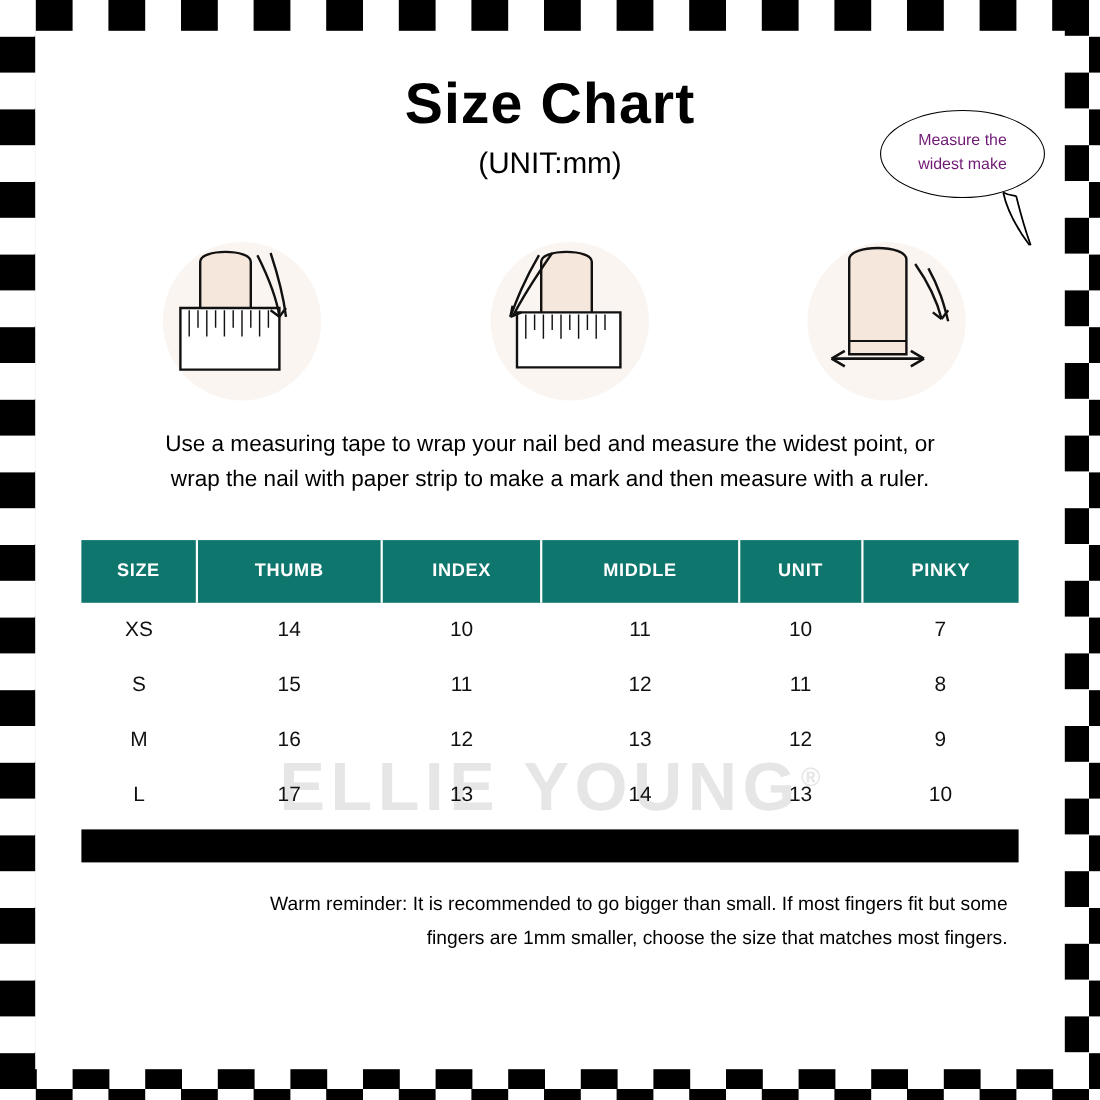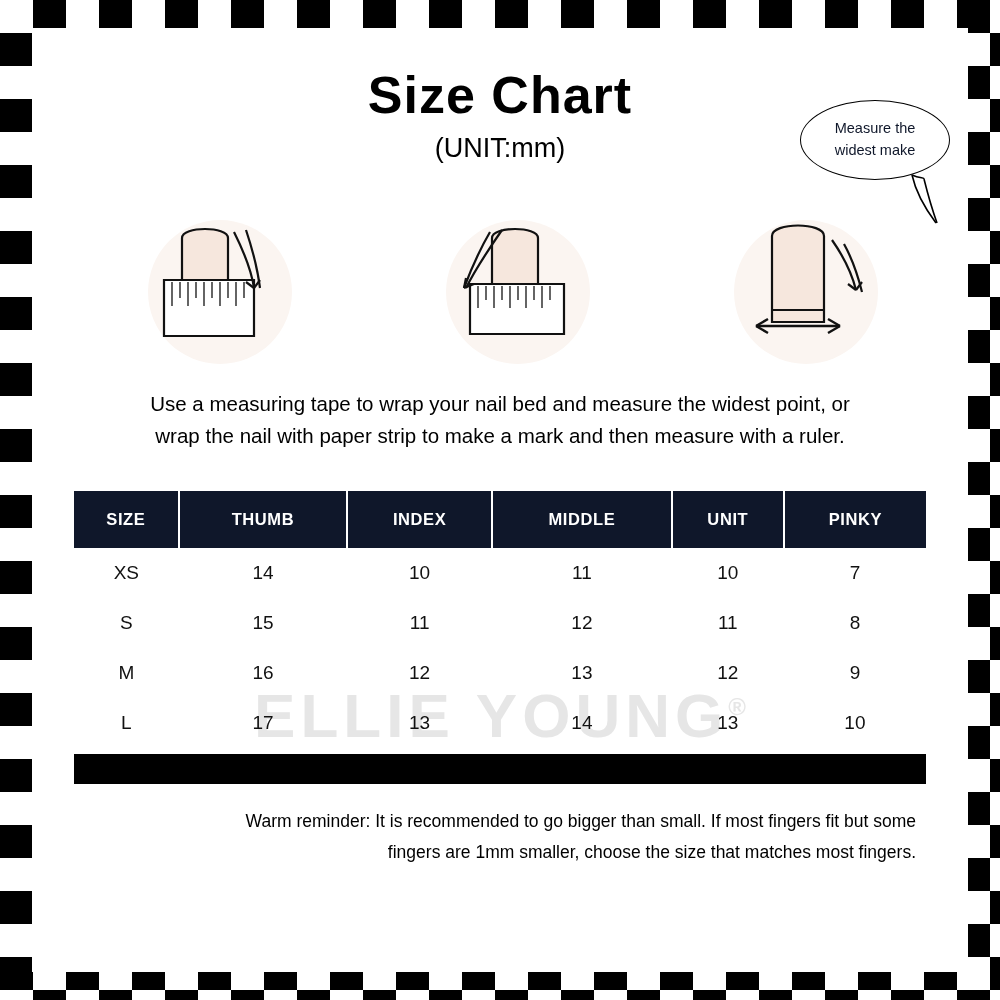--- a/index.html
+++ b/index.html
@@ -62,21 +62,21 @@
     border: 1.6px solid #000;
     border-radius: 50%/50%;
     background: #fff;
     display: flex;
     flex-direction: column;
     align-items: center;
     justify-content: center;
     text-align: center;
     font-size: 14.5px;
     line-height: 1.5;
-    color: #0f172a;
+    color: #701a75;
   }
   .bubble-tail {
     position: absolute;
     right: 62px;
     top: 145px;
     width: 0;
     height: 0;
   }
   .bubble-tail svg { display: block; }
 
@@ -110,21 +110,21 @@
   .table-wrap {
     margin: 38px 42px 0 42px;
   }
   table.size-table {
     border-collapse: collapse;
     width: 100%;
     position: relative;
     z-index: 2;
   }
   table.size-table thead th {
-    background: #0f172a;
+    background: #0f766e;
     color: #fff;
     font-size: 16.5px;
     font-weight: bold;
     letter-spacing: 0.6px;
     padding: 19px 0;
     text-align: center;
     border-right: 2px solid #ffffff;
   }
   table.size-table thead th:last-child { border-right: none; }
   table.size-table tbody td {

